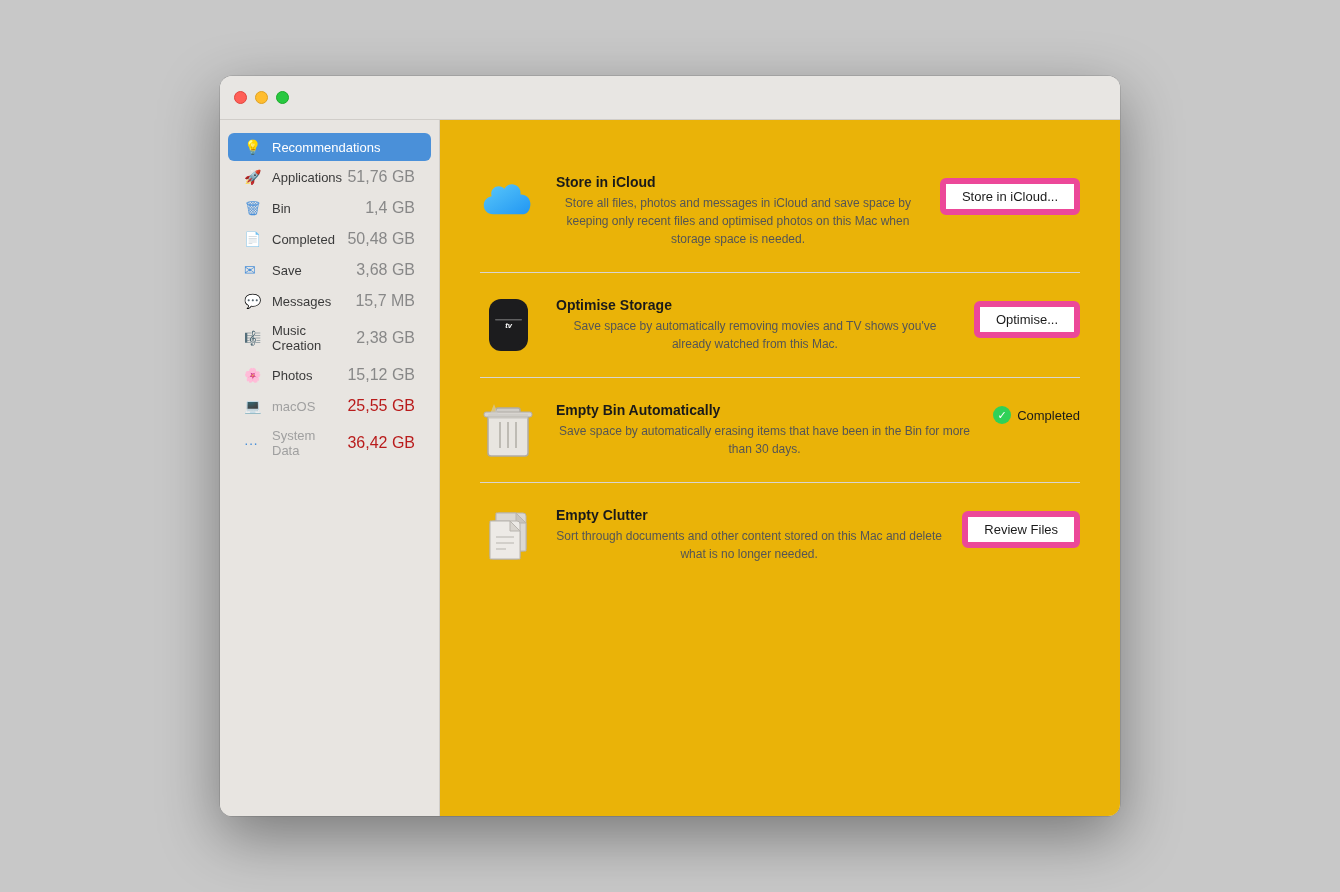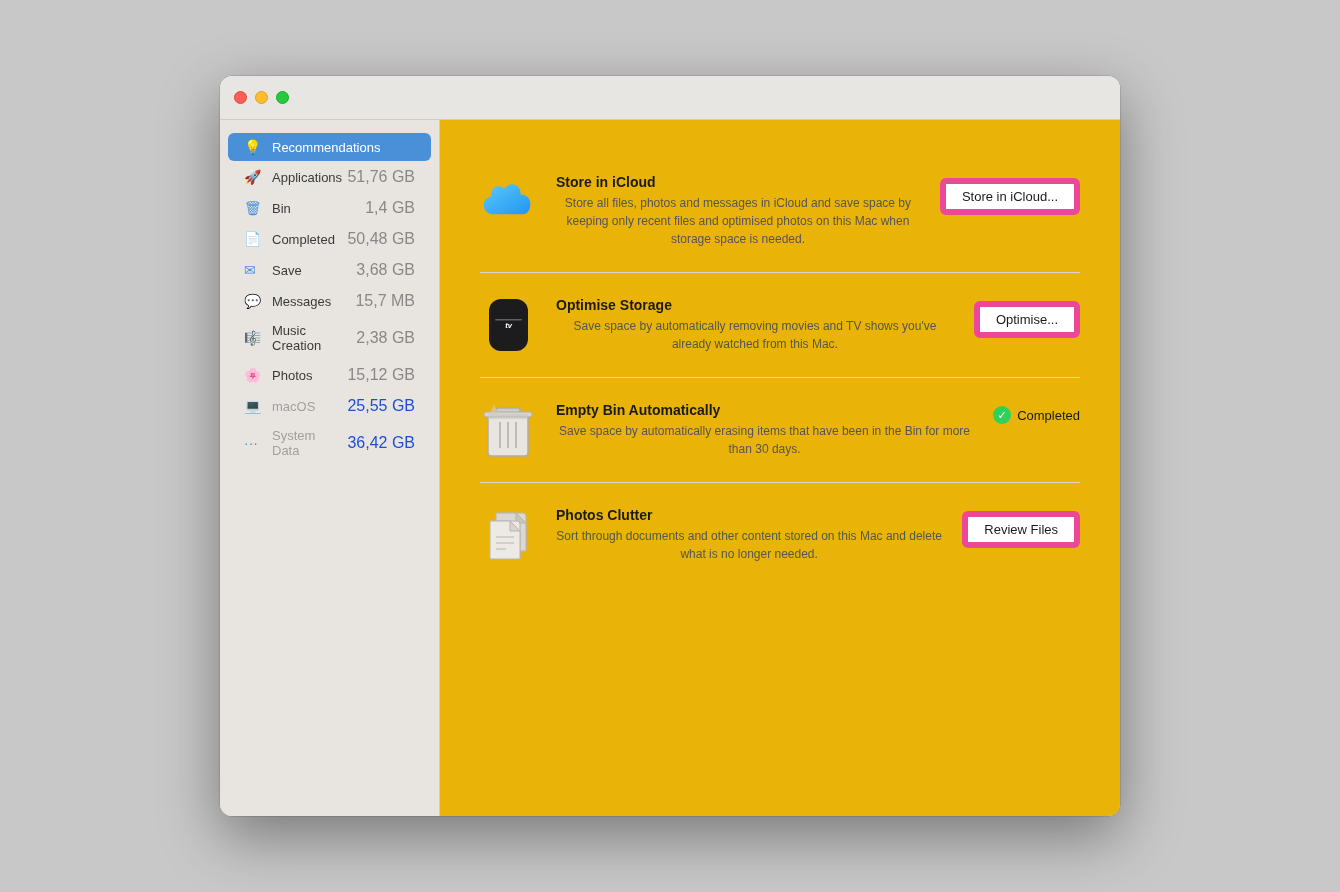--- a/index.html
+++ b/index.html
@@ -76,21 +76,21 @@
       color: #3a3a3a;
     }
     .sidebar-item.active {
       background: #4a90d9;
       color: white;
     }
     .sidebar-item.active .sidebar-icon { color: white; }
     .sidebar-item.disabled {
       color: #a0a0a0;
     }
-    .sidebar-item.disabled .sidebar-size { color: #1d4ed8; }
+    .sidebar-item.disabled .sidebar-size { color: #b91c1c; }
     .sidebar-icon {
       width: 20px;
       margin-right: 8px;
       font-size: 14px;
       color: #4a90d9;
       flex-shrink: 0;
     }
     .sidebar-label { flex: 1; }
     .sidebar-size {
       font-size: 16px;
@@ -324,21 +324,21 @@
 
       <rect x="8" y="16" width="30" height="38" rx="3" fill="#edeae6" stroke="#b8b4ae" stroke-width="1"></rect>
       <path d="M8,16 L28,16 L38,26 L38,54 L8,54 Z" fill="#edeae6" stroke="#b8b4ae" stroke-width="1"></path>
       <path d="M28,16 L38,26 L28,26 Z" fill="#d8d4ce" stroke="#b8b4ae" stroke-width="1"></path>
       <line x1="14" y1="32" x2="32" y2="32" stroke="#c0bdb8" stroke-width="1.2"></line>
       <line x1="14" y1="38" x2="32" y2="38" stroke="#c0bdb8" stroke-width="1.2"></line>
       <line x1="14" y1="44" x2="24" y2="44" stroke="#c0bdb8" stroke-width="1.2"></line>
     </svg>
           </div>
           <div class="rec-content">
-            <div class="rec-title">Photos Clutter</div>
+            <div class="rec-title">Empty Clutter</div>
             <div class="rec-description">Sort through documents and other content stored on this Mac and delete what is no longer needed.</div>
           </div>
           <div class="rec-action">
             <button class="action-button">Review Files</button>
           </div>
         </div>
       </div>
   </div>
 </div>
 

